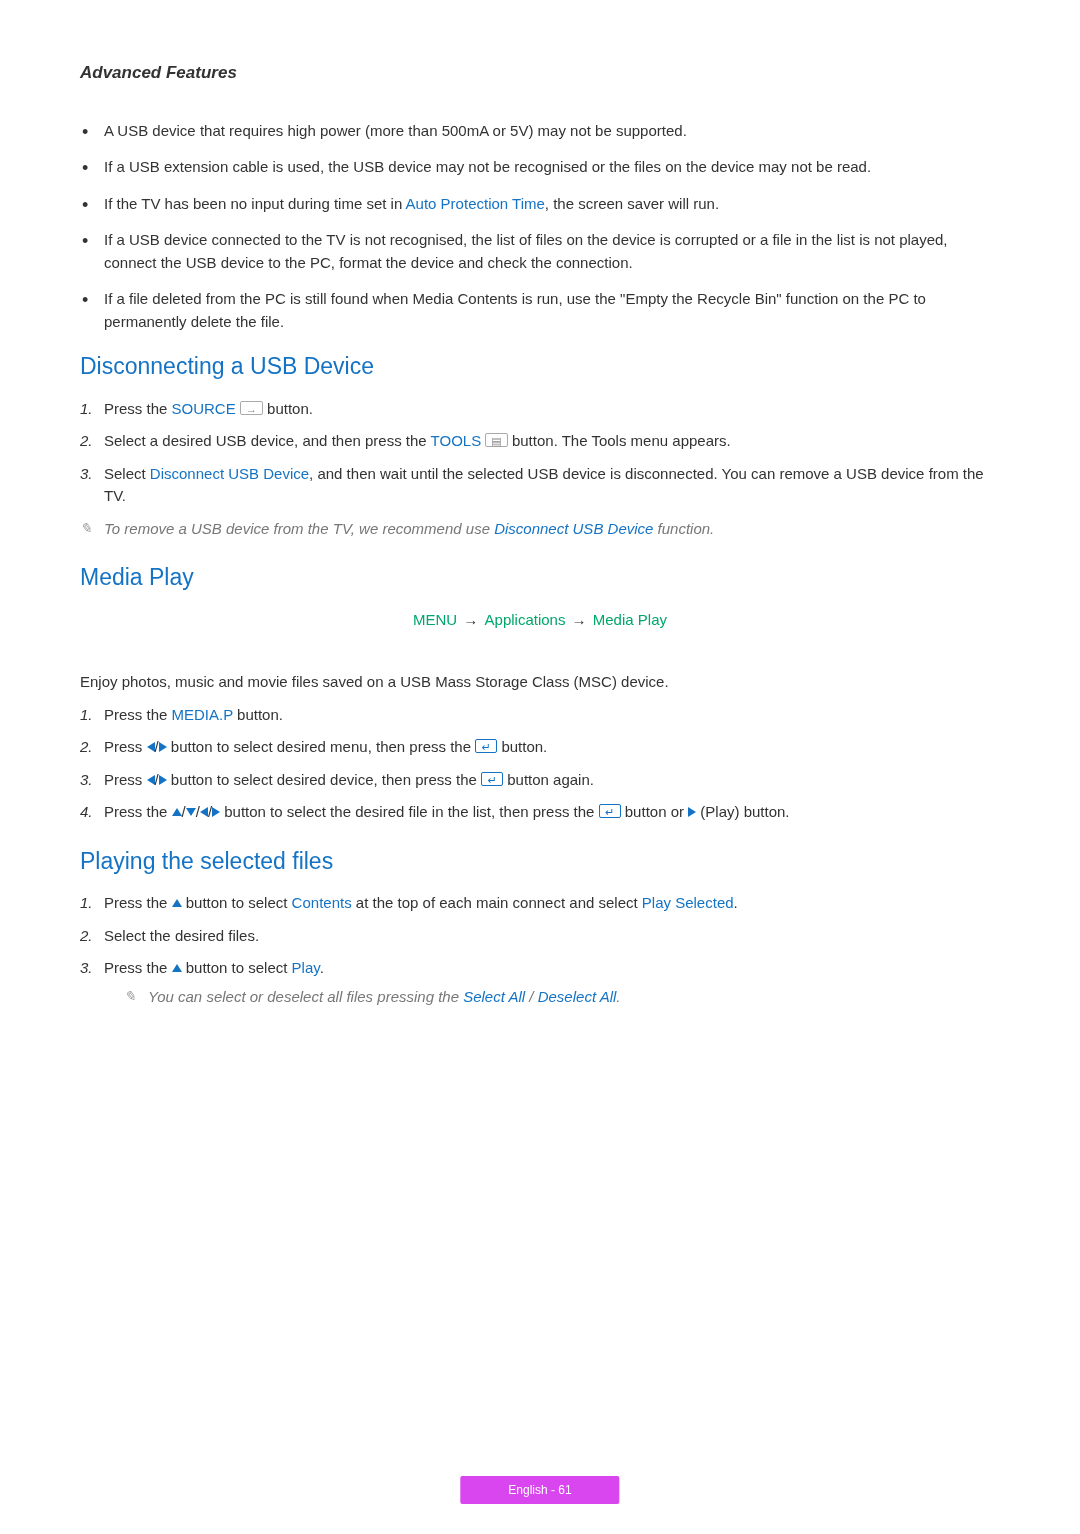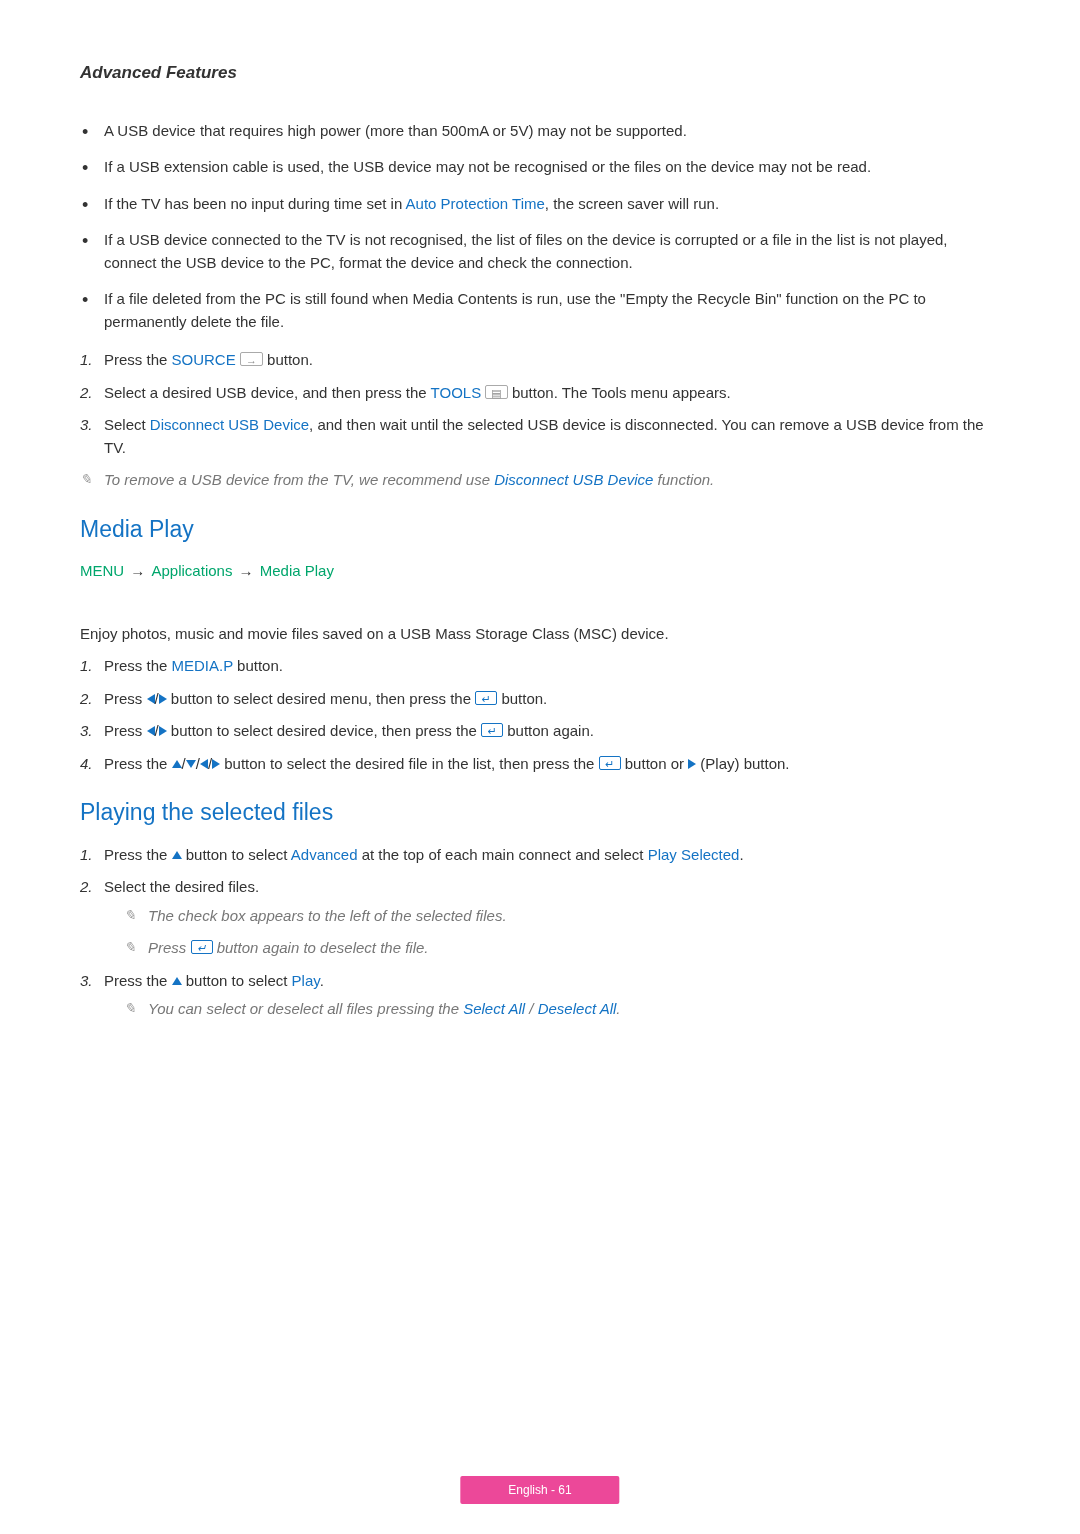--- a/index.html
+++ b/index.html
@@ -77,20 +77,21 @@
     top: 0;
     color: #999;
     font-size: 14px;
   }
   .sub-notes { margin-top: 6px; padding-left: 20px; }
   .sub-notes .note-line { color: #777; font-size: 15px; }
   .breadcrumb {
     color: #00a66c;
     font-size: 15px;
     margin-bottom: 2px;
+    text-align: center;
   }
   .breadcrumb .arrow { color: #333; padding: 0 2px; }
   .intro { margin-bottom: 10px; color: #333; margin-top: 40px; }
   .icon-box {
     display: inline-block;
     border: 1px solid #aaa;
     border-radius: 2px;
     padding: 0 5px;
     font-size: 11px;
     color: #888;
@@ -130,21 +131,21 @@
     border-left: 5px solid transparent;
     border-right: 5px solid transparent;
     border-top: 8px solid #1473c4;
     vertical-align: 1px;
   }
   .footer {
     position: absolute;
     left: 50%;
     transform: translateX(-50%);
     bottom: 30px;
-    background: #ec4899;
+    background: #d946ef;
     color: #fff;
     font-size: 12px;
     padding: 5px 48px;
     border-radius: 2px;
     white-space: nowrap;
   }
   .page-wrap { position: relative; min-height: 1474px; }
 </style>
 </head>
 <body>
@@ -153,20 +154,21 @@
 <div class="page-title">Advanced Features</div>
 
 <ul class="bullets">
   <li><span>A USB device that requires high power (more than 500mA or 5V) may not be supported.</span></li>
   <li><span>If a USB extension cable is used, the USB device may not be recognised or the files on the device may not be read.</span></li>
   <li><span>If the TV has been no input during time set in </span><span class="kw">Auto Protection Time</span><span>, the screen saver will run.</span></li>
   <li><span>If a USB device connected to the TV is not recognised, the list of files on the device is corrupted or a file in the list is not played, connect the USB device to the PC, format the device and check the connection.</span></li>
   <li><span>If a file deleted from the PC is still found when Media Contents is run, use the "Empty the Recycle Bin" function on the PC to permanently delete the file.</span></li>
 </ul>
 
+<div class="section-h">Disconnecting a USB Device</div>
 <ol class="numlist">
   <li>
     <span>Press the </span><span class="kw">SOURCE</span>
     <span class="icon-box">→</span>
     <span> button.</span>
   </li>
   <li>
     <span>Select a desired USB device, and then press the </span><span class="kw">TOOLS</span>
     <span class="icon-box">▤</span>
     <span> button. The Tools menu appears.</span>
@@ -195,28 +197,24 @@
     <span>Press </span><span class="tri left"></span>/<span class="tri right"></span><span> button to select desired device, then press the </span><span class="icon-box enter">↵</span><span> button again.</span>
   </li>
   <li>
     <span>Press the </span><span class="tri up"></span>/<span class="tri down"></span>/<span class="tri left"></span>/<span class="tri right"></span><span> button to select the desired file in the list, then press the </span><span class="icon-box enter">↵</span><span> button or </span><span class="tri right"></span><span> (Play) button.</span>
   </li>
 </ol>
 
 <div class="section-h tight">Playing the selected files</div>
 <ol class="numlist">
   <li>
-    <span>Press the </span><span class="tri up"></span><span> button to select </span><span class="kw">Advanced</span><span> at the top of each main connect and select </span><span class="kw">Play Selected</span><span>.</span>
+    <span>Press the </span><span class="tri up"></span><span> button to select </span><span class="kw">Contents</span><span> at the top of each main connect and select </span><span class="kw">Play Selected</span><span>.</span>
   </li>
   <li>
     <span>Select the desired files.</span>
-    <div class="sub-notes">
-      <div class="note-line"><span>The check box appears to the left of the selected files.</span></div>
-      <div class="note-line"><span>Press </span><span class="icon-box enter">↵</span><span> button again to deselect the file.</span></div>
-    </div>
   </li>
   <li>
     <span>Press the </span><span class="tri up"></span><span> button to select </span><span class="kw">Play</span><span>.</span>
     <div class="sub-notes">
       <div class="note-line"><span>You can select or deselect all files pressing the </span><span class="kw">Select All</span><span> / </span><span class="kw">Deselect All</span><span>.</span></div>
     </div>
   </li>
 </ol>
 
 <div class="footer">English - 61</div>

